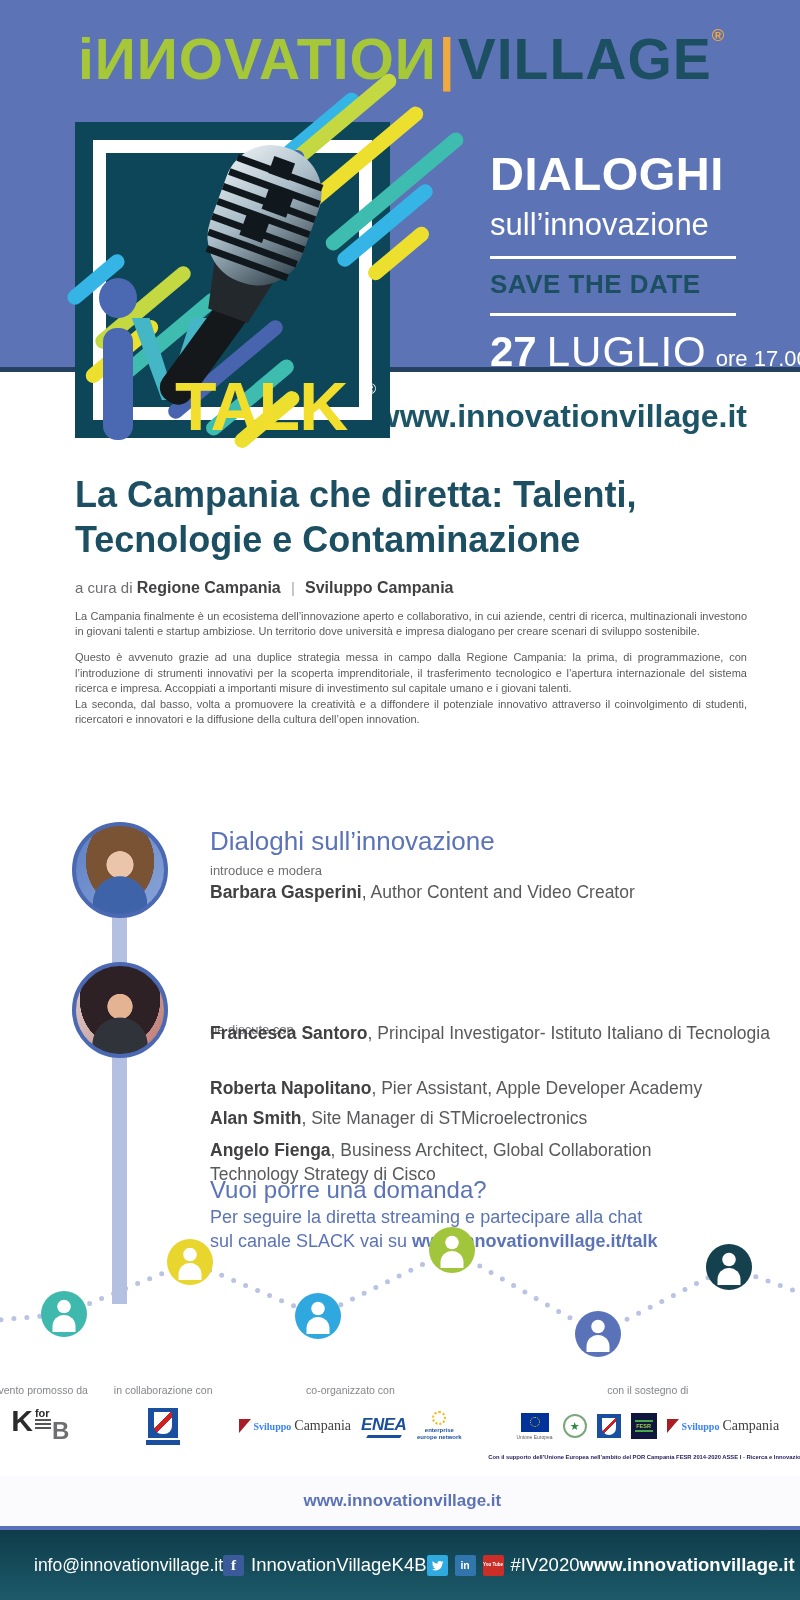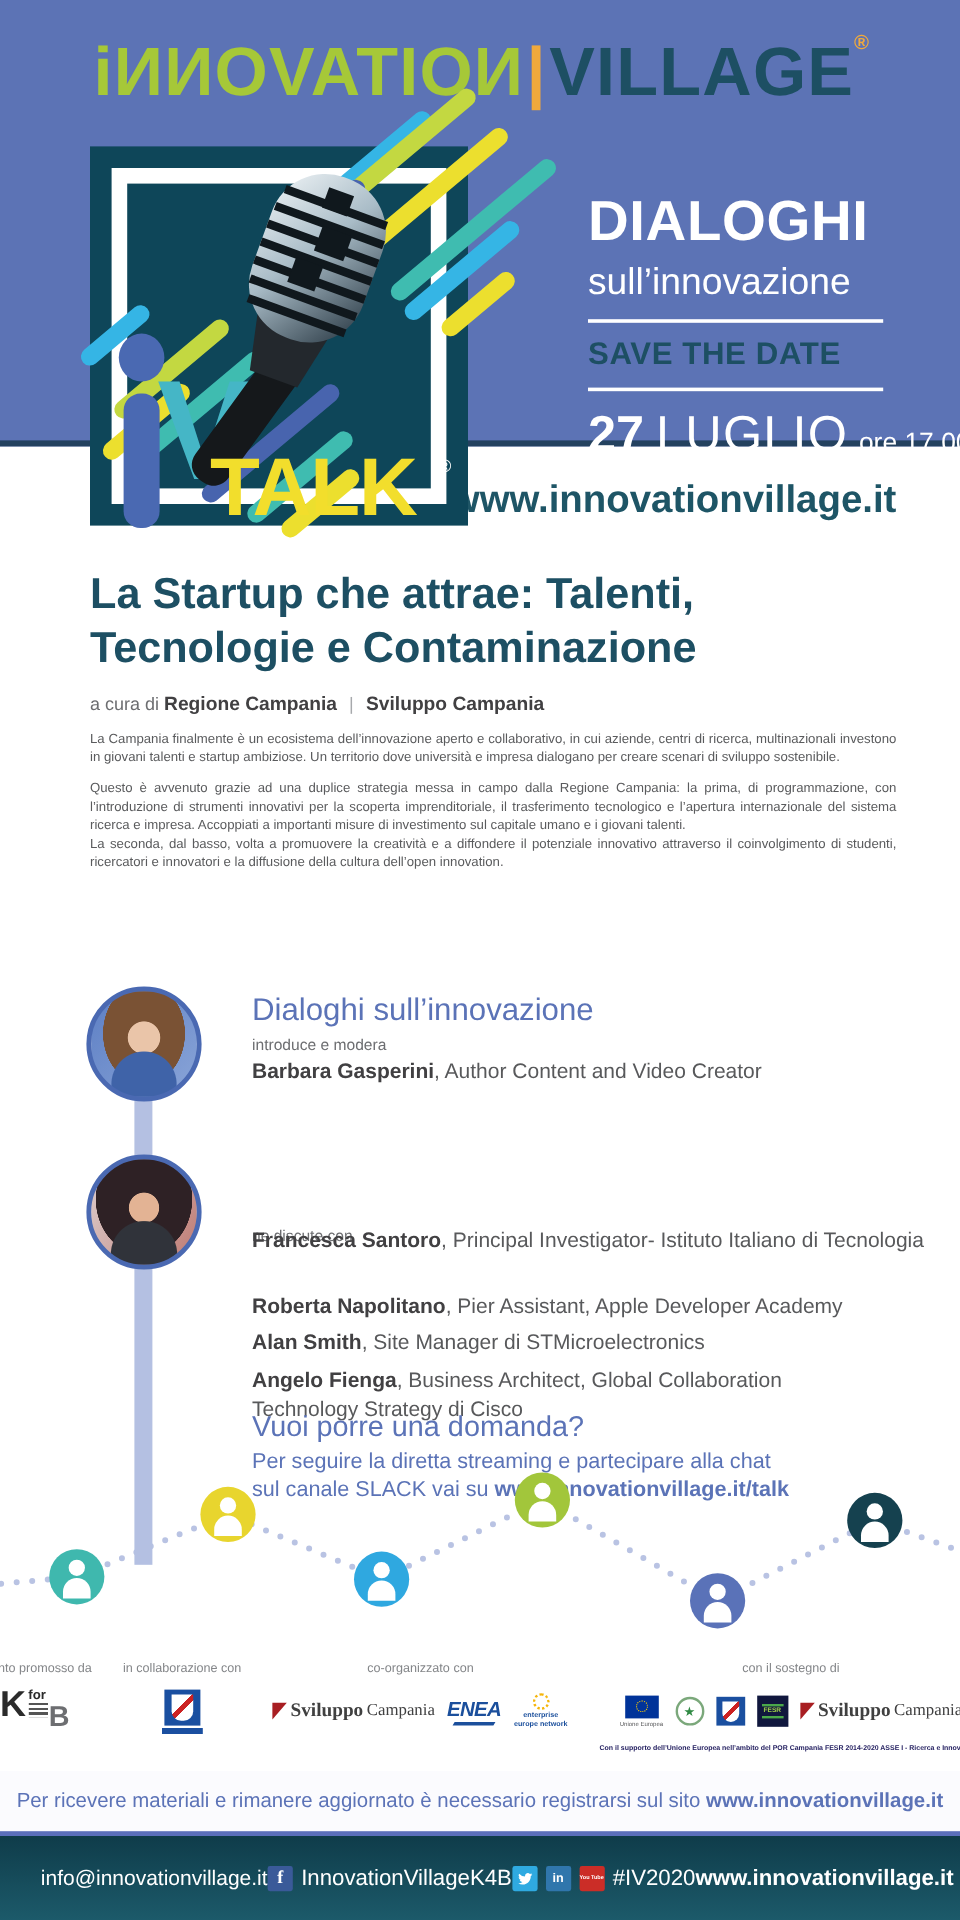--- a/index.html
+++ b/index.html
@@ -21,21 +21,21 @@
   .st { position:absolute; height:15px; border-radius:9px; transform:rotate(-40deg); z-index:2; }
   .mic { position:absolute; left:78px; top:2px; width:200px; height:290px; z-index:3; }
   .talk-i-dot { position:absolute; left:24px; top:156px; width:38px; height:40px; border-radius:50%; background:#4a69b2; z-index:4; }
   .talk-i-stem { position:absolute; left:28px; top:206px; width:30px; height:112px; border-radius:14px; background:#4a69b2; z-index:4; }
   .talk-v { position:absolute; left:56px; top:178px; font-size:118px; font-weight:bold; color:#45b6c6; z-index:2; line-height:1; }
   .talk-word { position:absolute; left:100px; top:250px; font-size:68px; font-weight:800; color:#f2de2c; letter-spacing:-1px; z-index:5; line-height:1; }
   .talk-reg { position:absolute; left:290px; top:258px; color:#fff; font-size:15px; z-index:5; }
 
   
   .dialoghi { position:absolute; left:490px; top:146px; width:246px; color:#fff; }
-  .dialoghi .l1 { font-size:47px; font-weight:bold; letter-spacing:0.5px;margin-top:10px; }
+  .dialoghi .l1 { font-size:47px; font-weight:bold; letter-spacing:0.5px; }
   .dialoghi .l2 { font-size:31px; margin-top:6px; }
   .dialoghi .rule { border-top:3px solid #fff; margin-top:13px; }
   .dialoghi .std { font-size:26px; font-weight:bold; color:#1d4f63; margin-top:10px; letter-spacing:0.5px; white-space:nowrap; }
   .daterow { display:flex; align-items:baseline; margin-top:12px; white-space:nowrap; }
   .daterow .d { font-size:42px; font-weight:bold; }
   .daterow .m { font-size:42px; font-weight:400; margin-left:10px; letter-spacing:1px; }
   .daterow .t { font-size:22px; margin-left:9px; }
 
   .site-banner { position:absolute; left:0; top:398px; width:747px; text-align:right; font-size:32px; font-weight:bold; color:#1e5566; }
 
@@ -94,21 +94,21 @@
   .kforb .b { font-size:24px; font-weight:800; color:#6d6e71; margin-top:10px; margin-left:1px; }
 
   .rc-logo { display:inline-flex; flex-direction:column; align-items:center; }
   .rc-shield { width:30px; height:30px; background:#1a4fa0; display:flex; align-items:center; justify-content:center; }
   .rc-shield .inner { width:18px; height:22px; background:linear-gradient(135deg,#fff 42%, #c22 42% 58%, #fff 58%); border-radius:0 0 8px 8px; }
   .rc-cap { width:34px; height:5px; background:#1a4fa0; margin-top:2px; }
   .rc-logo.small .rc-shield { width:24px; height:24px; } .rc-logo.small .inner { width:14px; height:17px; }
 
   .sc-logo { display:inline-flex; align-items:center; white-space:nowrap; font-family:"Liberation Serif", serif; }
   .sc-flag { width:0; height:0; border-left:12px solid #a81e22; border-bottom:14px solid transparent; margin-right:3px; }
-  .sc-w1 { color:#404040; font-weight:bold; font-size:16px; }
+  .sc-w1 { color:#3b82f6; font-weight:bold; font-size:10px; }
   .sc-w2 { color:#404041; font-size:14px; margin-left:3px; }
 
   .enea { display:inline-flex; flex-direction:column; align-items:center; }
   .enea .txt { font-size:17px; font-weight:800; font-style:italic; color:#1b4f9c; letter-spacing:-0.5px; }
   .enea .sw { width:34px; height:3px; background:#1b4f9c; transform:skewX(-30deg); }
 
   .een { display:inline-flex; flex-direction:column; align-items:center; width:46px; }
   .een .ring { width:14px; height:14px; border:2px dotted #f5b50a; border-radius:50%; }
   .een .txt { font-size:6px; color:#1b4f9c; font-weight:bold; line-height:1.1; text-align:center; margin-top:2px; }
 
@@ -212,21 +212,21 @@
     </svg>
 
     <div class="talk-word">TALK</div>
     <div class="talk-reg">®</div>
   </div>
 
   <div class="site-banner">www.innovationvillage.it</div>
 
   <div class="content">
     <div class="title">
-      <div>La Startup che attrae: Talenti,</div>
+      <div>La Campania che diretta: Talenti,</div>
       <div>Tecnologie e Contaminazione</div>
     </div>
     <div class="curator">
       <span>a cura di</span>
       <b>Regione Campania</b>
       <span class="sep">|</span>
       <b>Sviluppo Campania</b>
     </div>
     <div class="paras">
       <p>La Campania finalmente è un ecosistema dell’innovazione aperto e collaborativo, in cui aziende, centri di ricerca, multinazionali investono in giovani talenti e startup ambiziose. Un territorio dove università e impresa dialogano per creare scenari di sviluppo sostenibile.</p>
@@ -360,21 +360,21 @@
           <span class="sc-flag"></span>
           <span class="sc-w1">Sviluppo</span>
           <span class="sc-w2">Campania</span>
         </div>
       </div>
       <div class="pnote">Con il supporto dell’Unione Europea nell’ambito del POR Campania FESR 2014-2020 ASSE I - Ricerca e Innovazione</div>
     </div>
   </div>
 
   <div class="register">
-    <span>Per ricevere materiali e rimanere aggiornato è necessario registrarsi sul sito </span>&nbsp;<b><a style="color:#5c73b7;text-decoration:none;">www.innovationvillage.it</a></b>
+    &nbsp;<b><a style="color:#5c73b7;text-decoration:none;">www.innovationvillage.it</a></b>
   </div>
   <div class="divider-line"></div>
 
   <div class="footer">
     <a class="f-email">info@innovationvillage.it</a>
     <div class="f-group">
       <span class="sq fb">f</span>
       <span>InnovationVillageK4B</span>
     </div>
     <div class="f-group">

